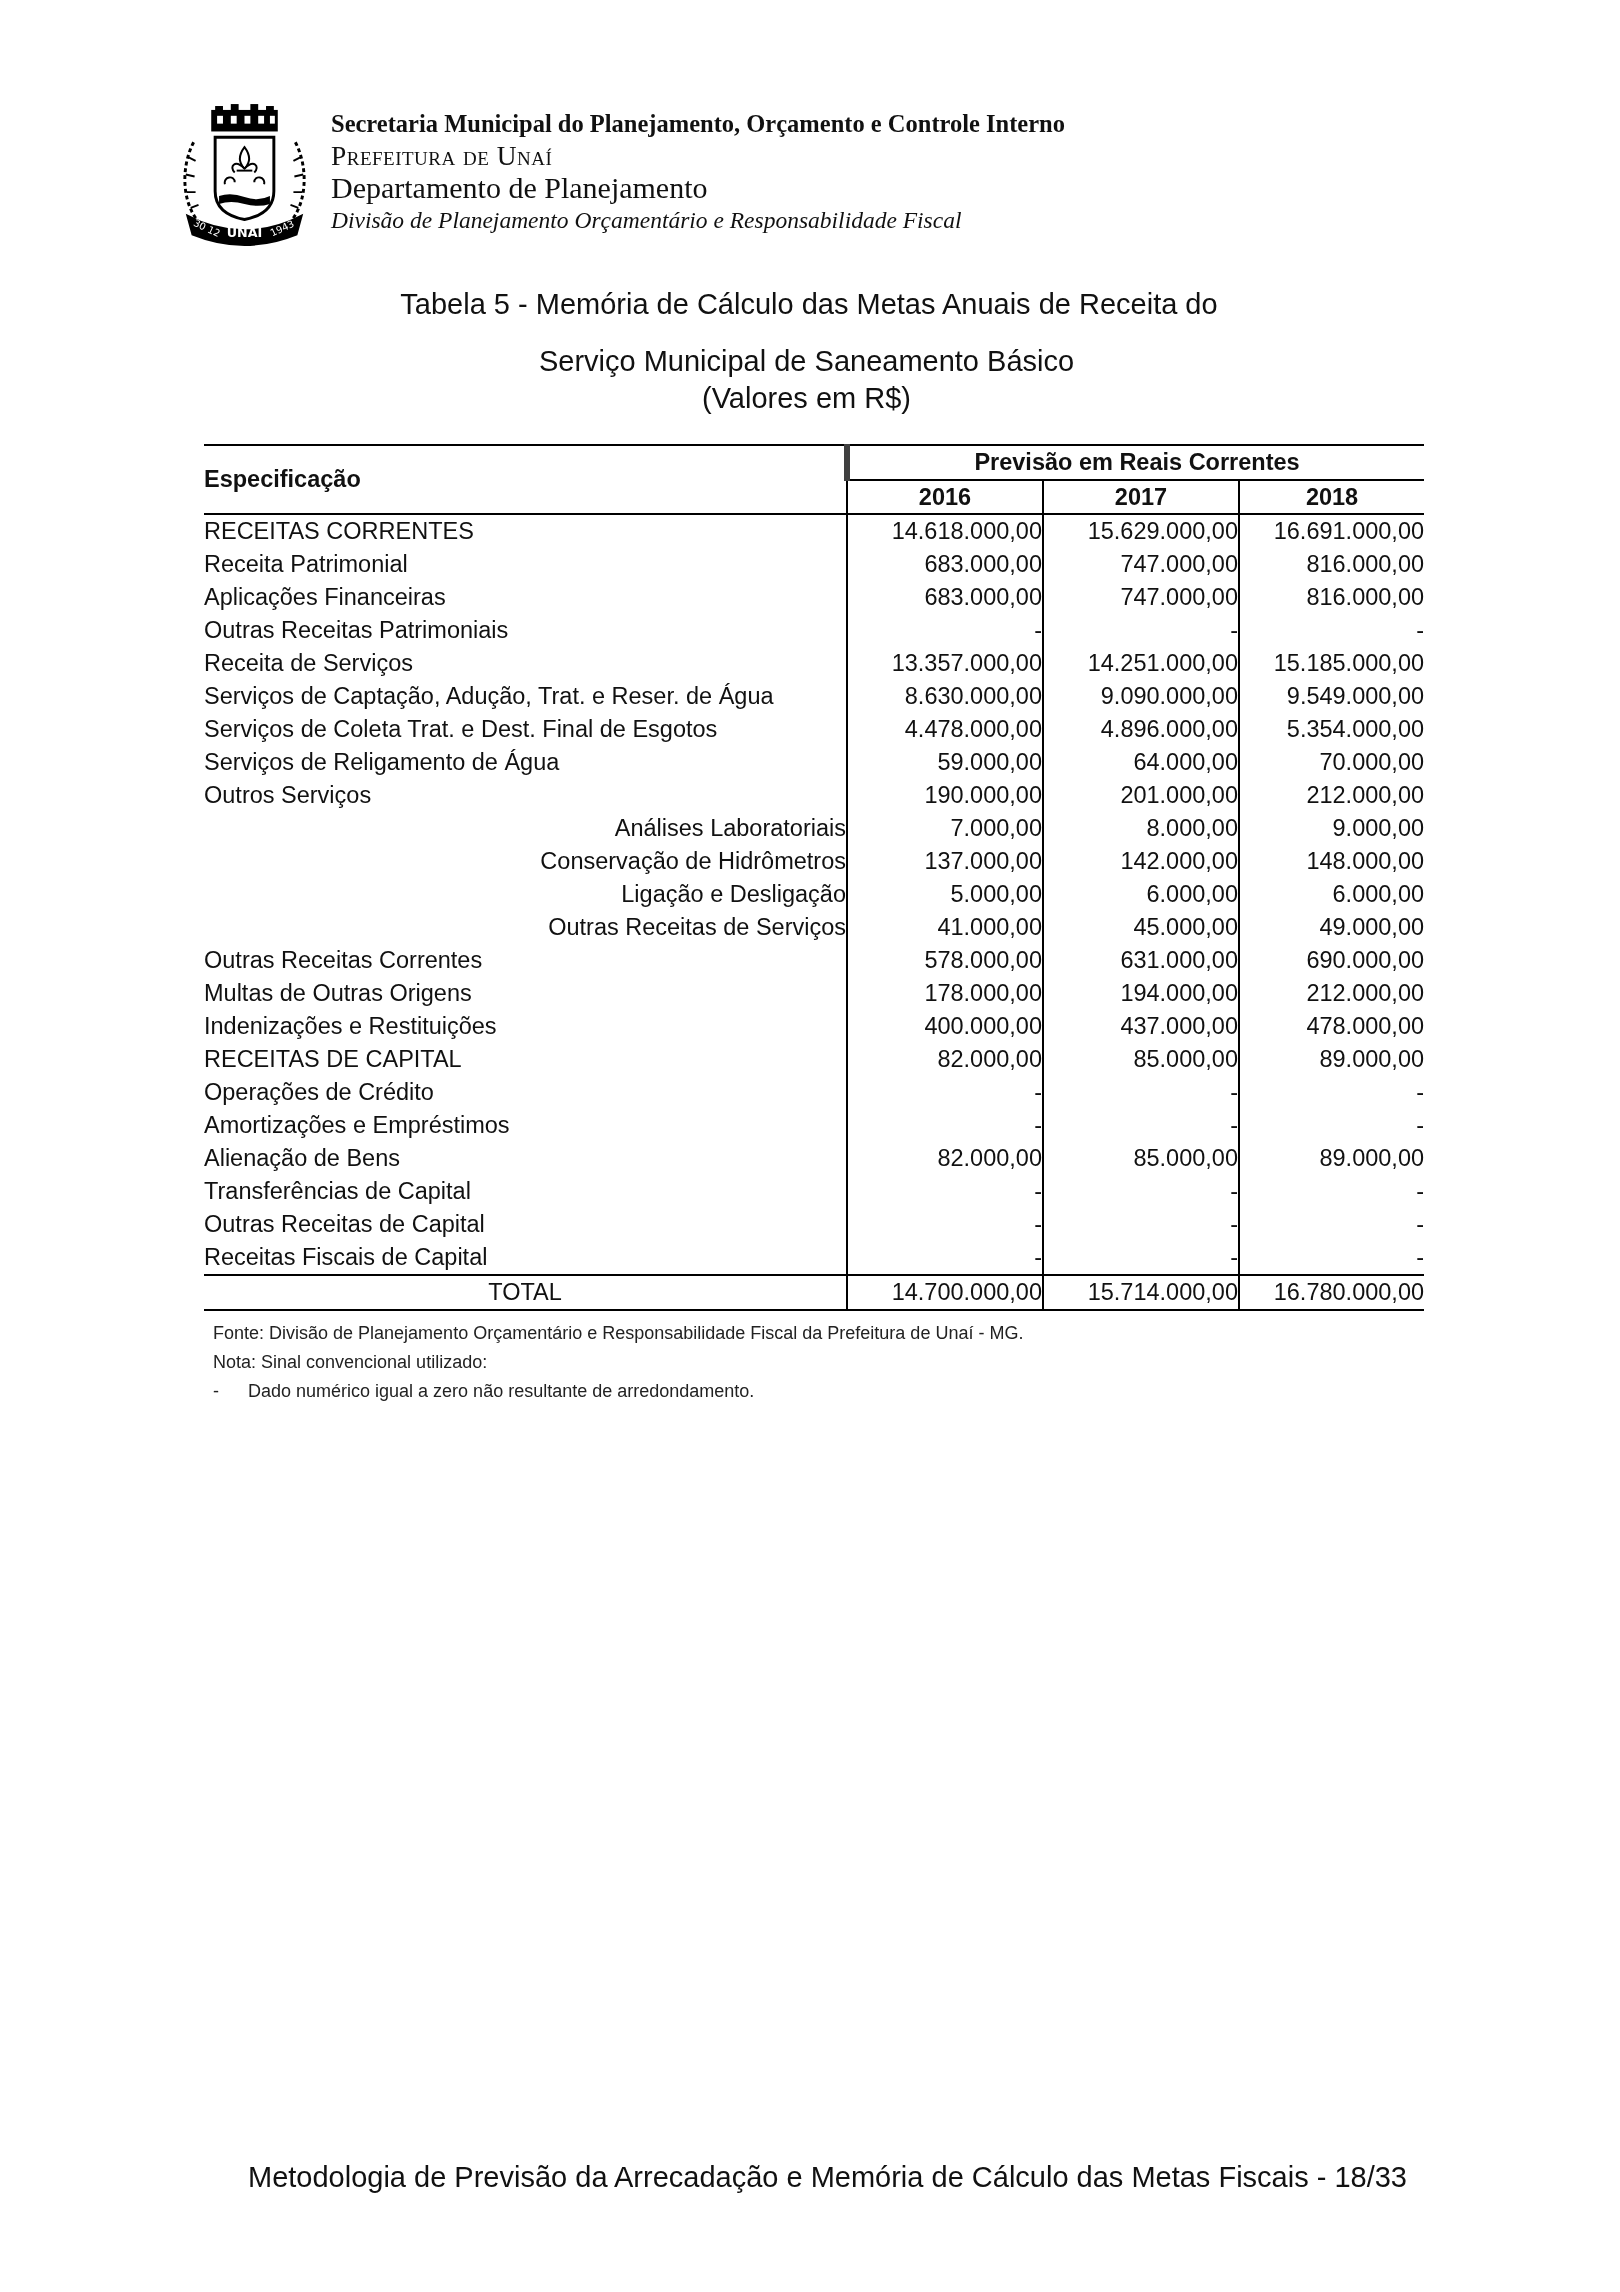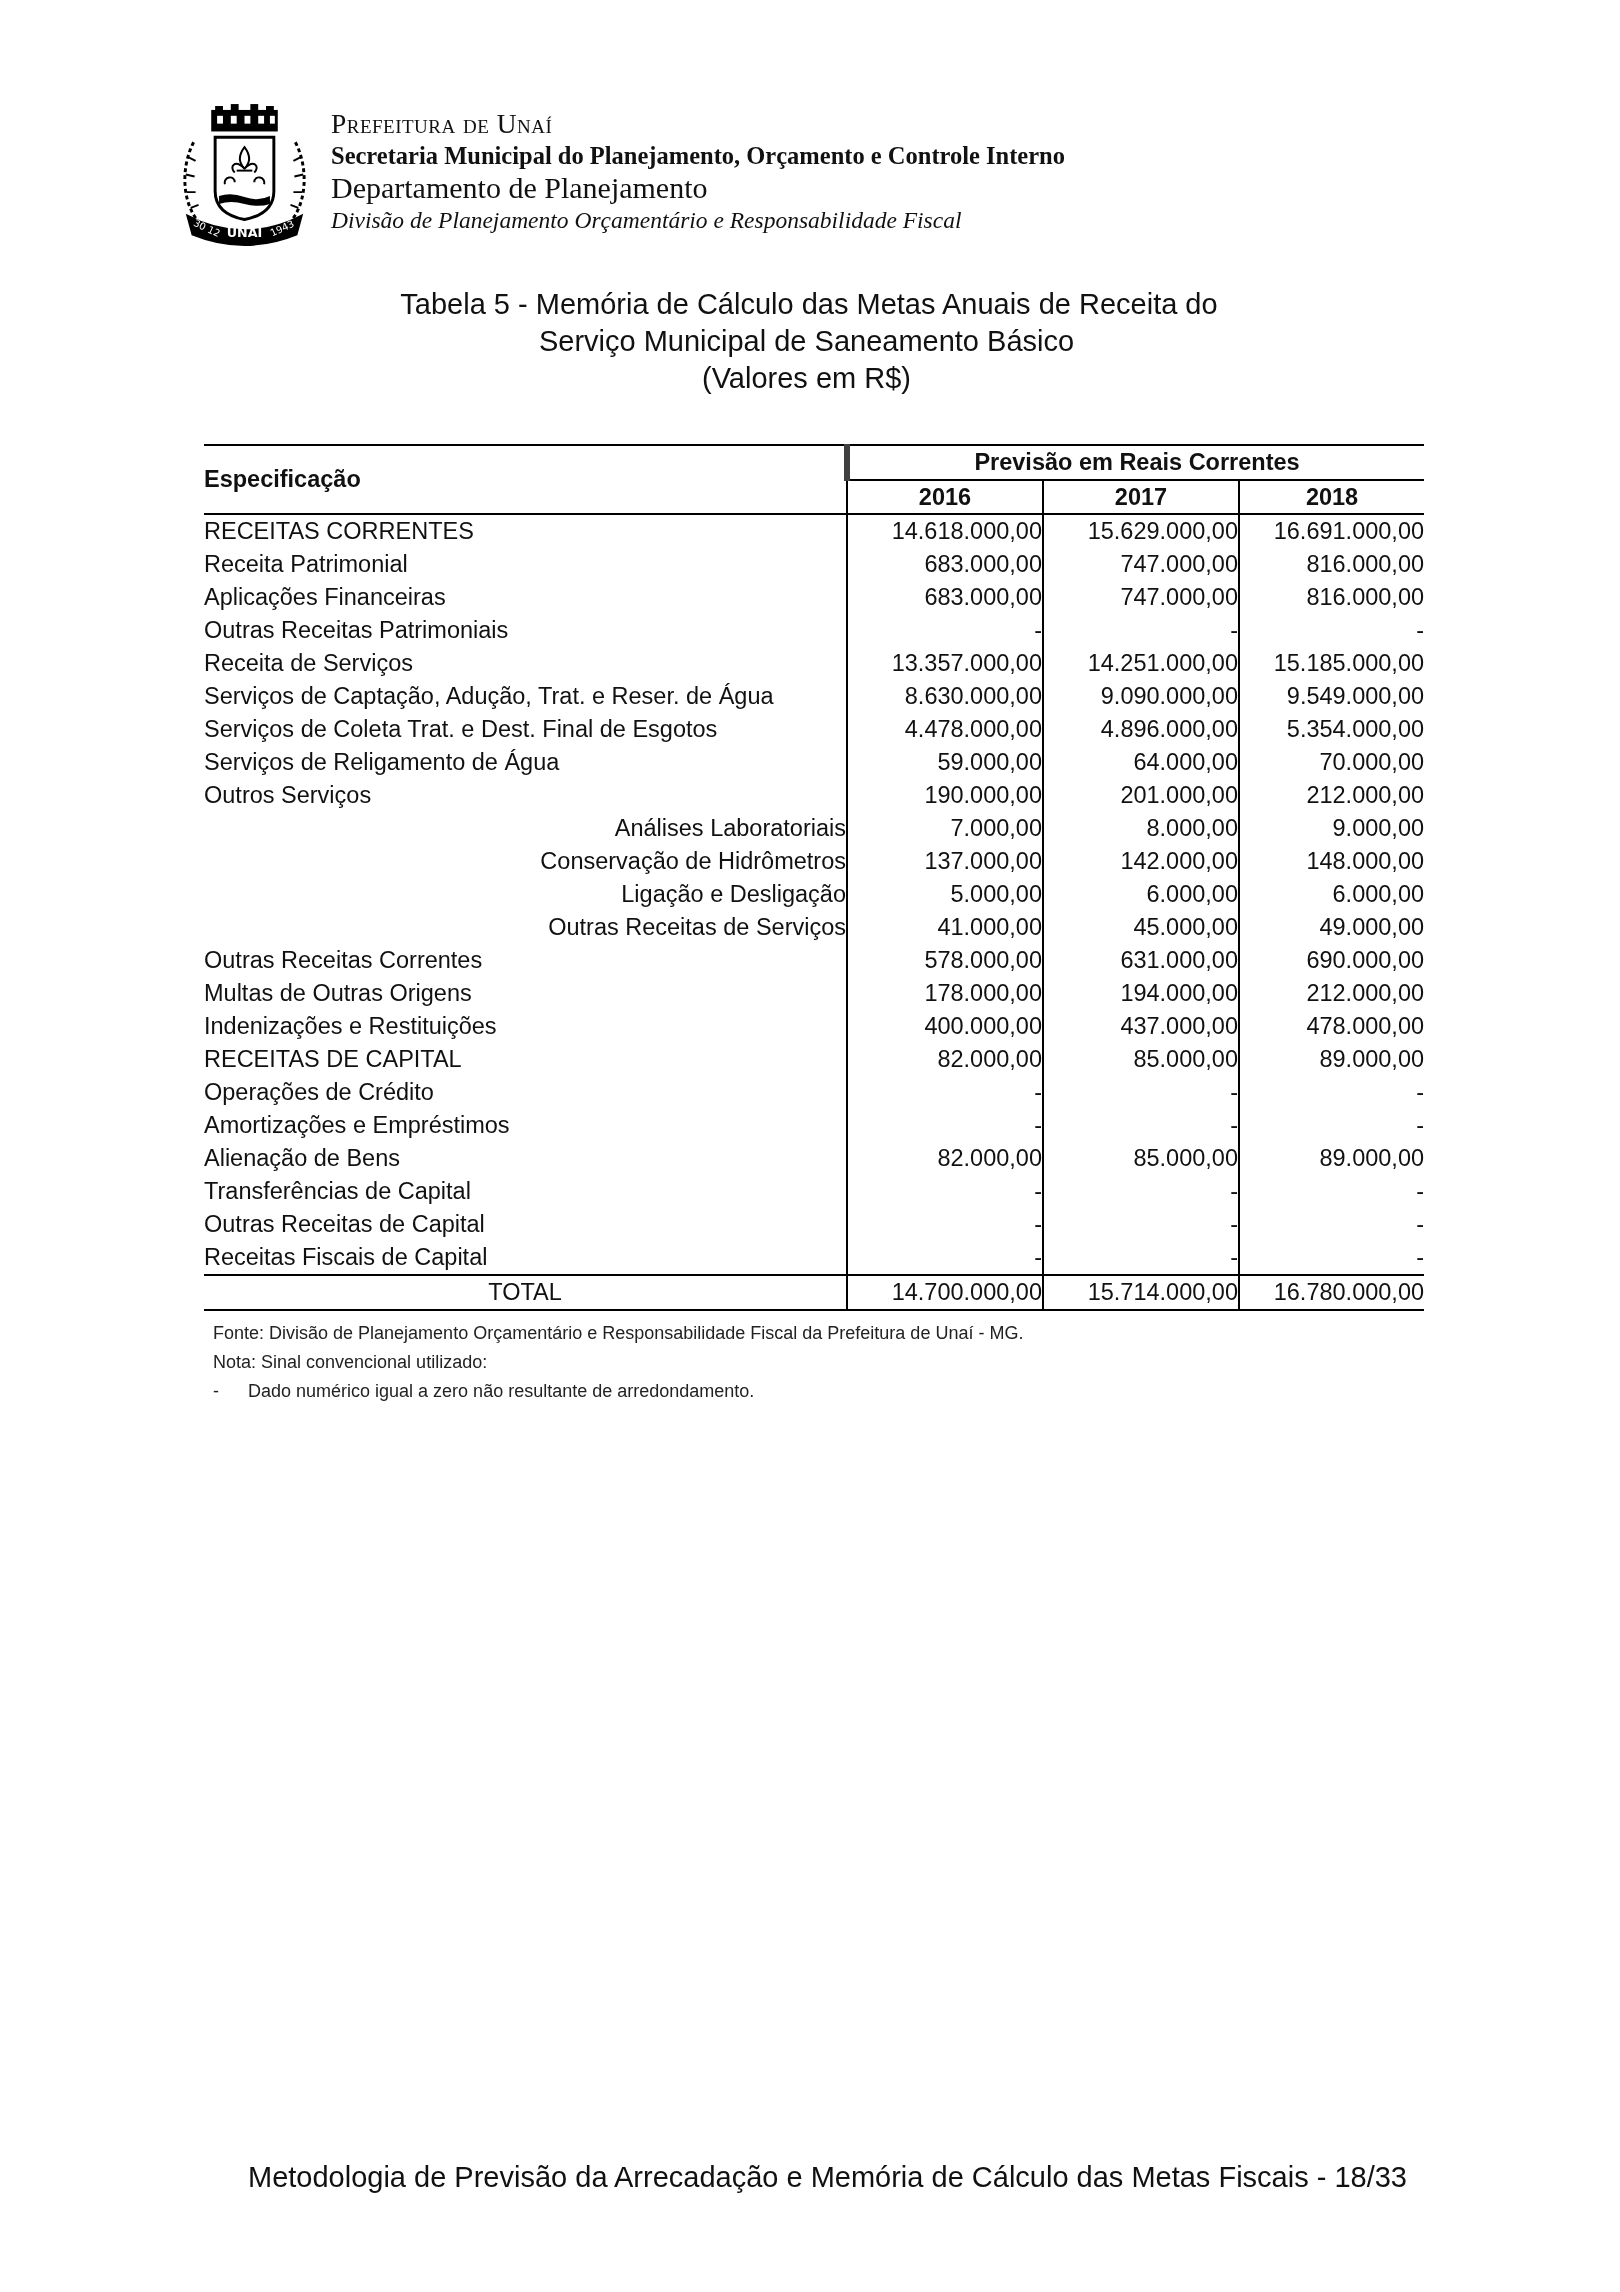--- a/index.html
+++ b/index.html
@@ -14,21 +14,21 @@
   .lh-line { white-space: nowrap; line-height: 32px; }
   #lh-org { font-size: 27.4px; font-variant: small-caps; letter-spacing: 0.5px; }
   #lh-sec { font-size: 24.5px; font-weight: bold; }
   #lh-dep { font-size: 30px; }
   #lh-div { font-size: 23.5px; font-style: italic; }
 
   
   #title-block { position: absolute; left: 0; width: 1564px; top: 286px; text-align: center; font-size: 29px; line-height: 37px; }
   #title-block div { white-space: nowrap; }
   #title-block div:first-child { margin-left: 54px; }
-  #title-block div:nth-child(2) { margin-left: 49px; }
+  #title-block div:nth-child(2) { margin-left: 49px; margin-top: 20px; }
   #title-block div:nth-child(3) { margin-left: 49px; }
 
   
   #revenue-table { position: absolute; left: 204px; top: 444px; width: 1220px; border-collapse: collapse; font-size: 23.5px; table-layout: fixed; }
   #revenue-table col.c-spec { width: 643px; }
   #revenue-table col.c-y { width: 196px; }
   #revenue-table col.c-y3 { width: 185px; }
   #revenue-table th { font-weight: bold; font-size: 23.5px; padding: 0; }
   .hdr-top th { border-top: 2.9px solid #000; height: 33px; }
   .hdr-spec { border-bottom: 2.9px solid #000; text-align: left; vertical-align: middle; }
@@ -84,22 +84,22 @@
 
       <path d="M44 100 Q56 96 70 101 Q84 106 96 100 L96 108 Q84 112 70 108 Q56 104 44 108 Z" fill="#000"></path>
 
       <path d="M10 118 Q70 150 130 118 L124 140 Q70 162 16 140 Z" fill="#000"></path>
       <text x="70" y="142" fill="#fff" font-size="13" font-weight="bold" text-anchor="middle" font-family="DejaVu Sans, sans-serif">UNAÍ</text>
       <text x="30" y="136" fill="#fff" font-size="10" text-anchor="middle" font-family="DejaVu Sans, sans-serif" transform="rotate(25 30 136)">30 12</text>
       <text x="110" y="136" fill="#fff" font-size="10" text-anchor="middle" font-family="DejaVu Sans, sans-serif" transform="rotate(-25 110 136)">1943</text>
     </svg>
   </div>
   <div id="lh-text" class="serif">
+    <div id="lh-sec" class="lh-line">Secretaria Municipal do Planejamento, Orçamento e Controle Interno</div>
     <div id="lh-org" class="lh-line">Prefeitura de Unaí</div>
-    <div id="lh-sec" class="lh-line">Secretaria Municipal do Planejamento, Orçamento e Controle Interno</div>
     <div id="lh-dep" class="lh-line">Departamento de Planejamento</div>
     <div id="lh-div" class="lh-line">Divisão de Planejamento Orçamentário e Responsabilidade Fiscal</div>
   </div>
 </div>
 
 <div id="title-block" class="sans">
   <div>Tabela 5 - Memória de Cálculo das Metas Anuais de Receita do</div>
   <div>Serviço Municipal de Saneamento Básico</div>
   <div>(Valores em R$)</div>
 </div>

